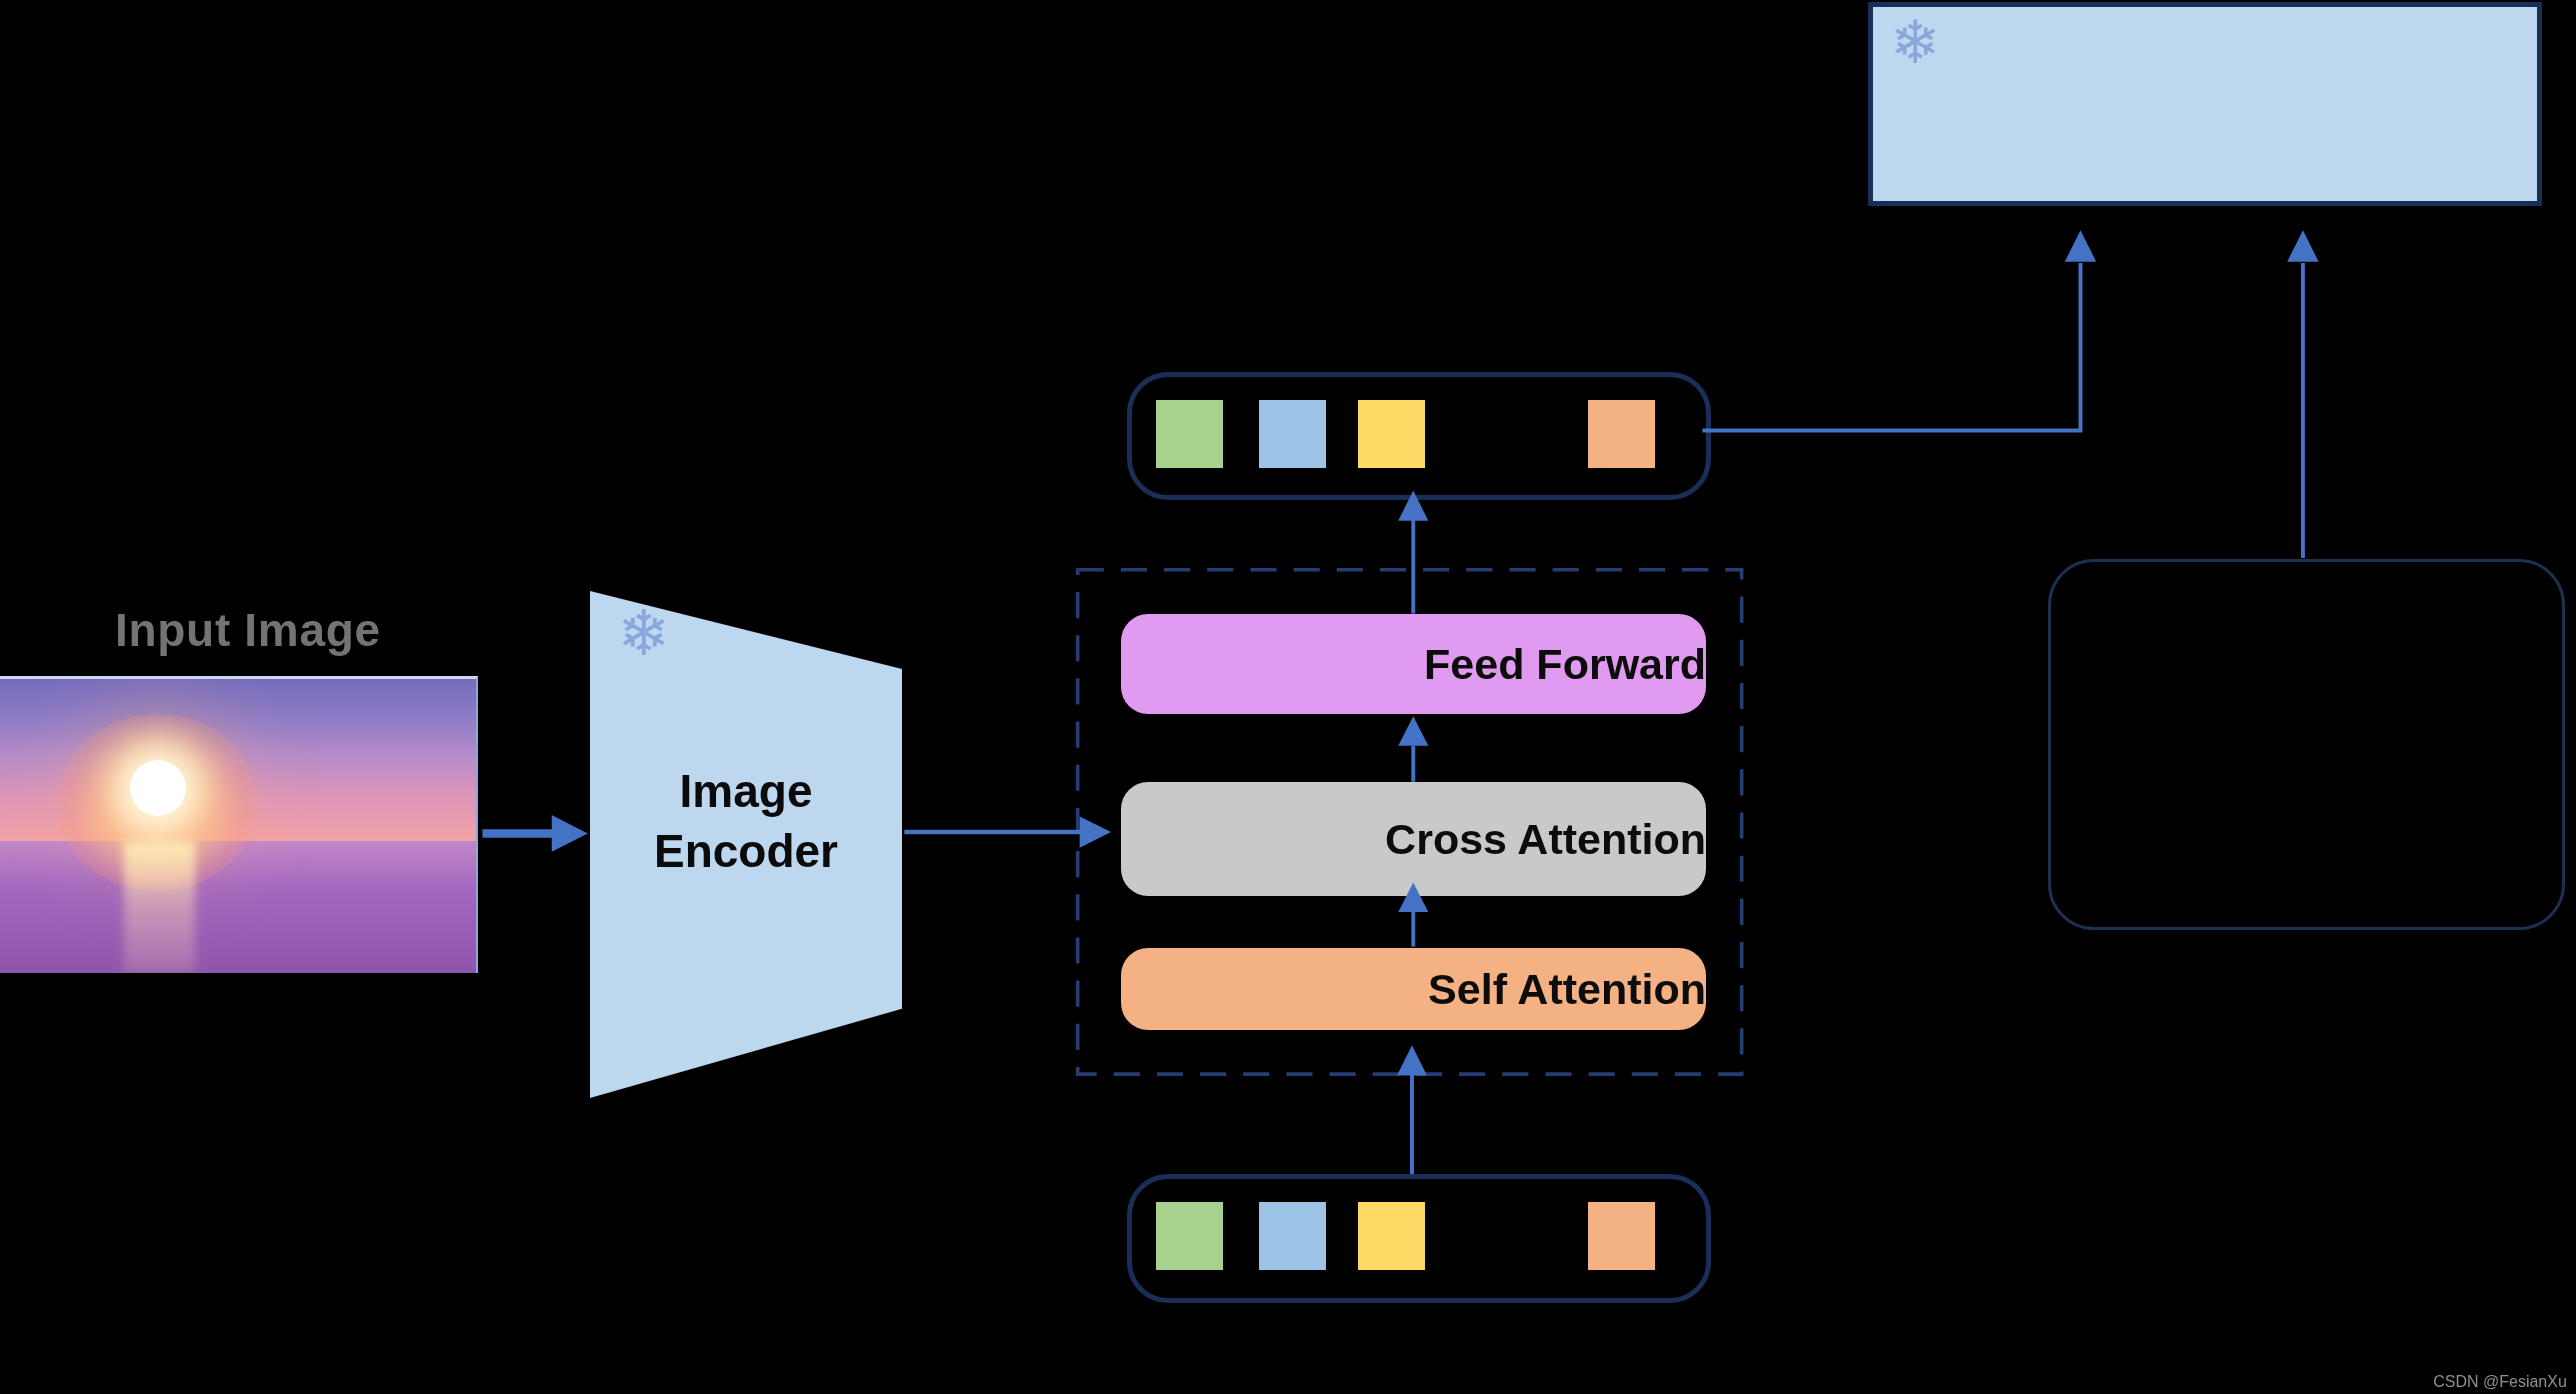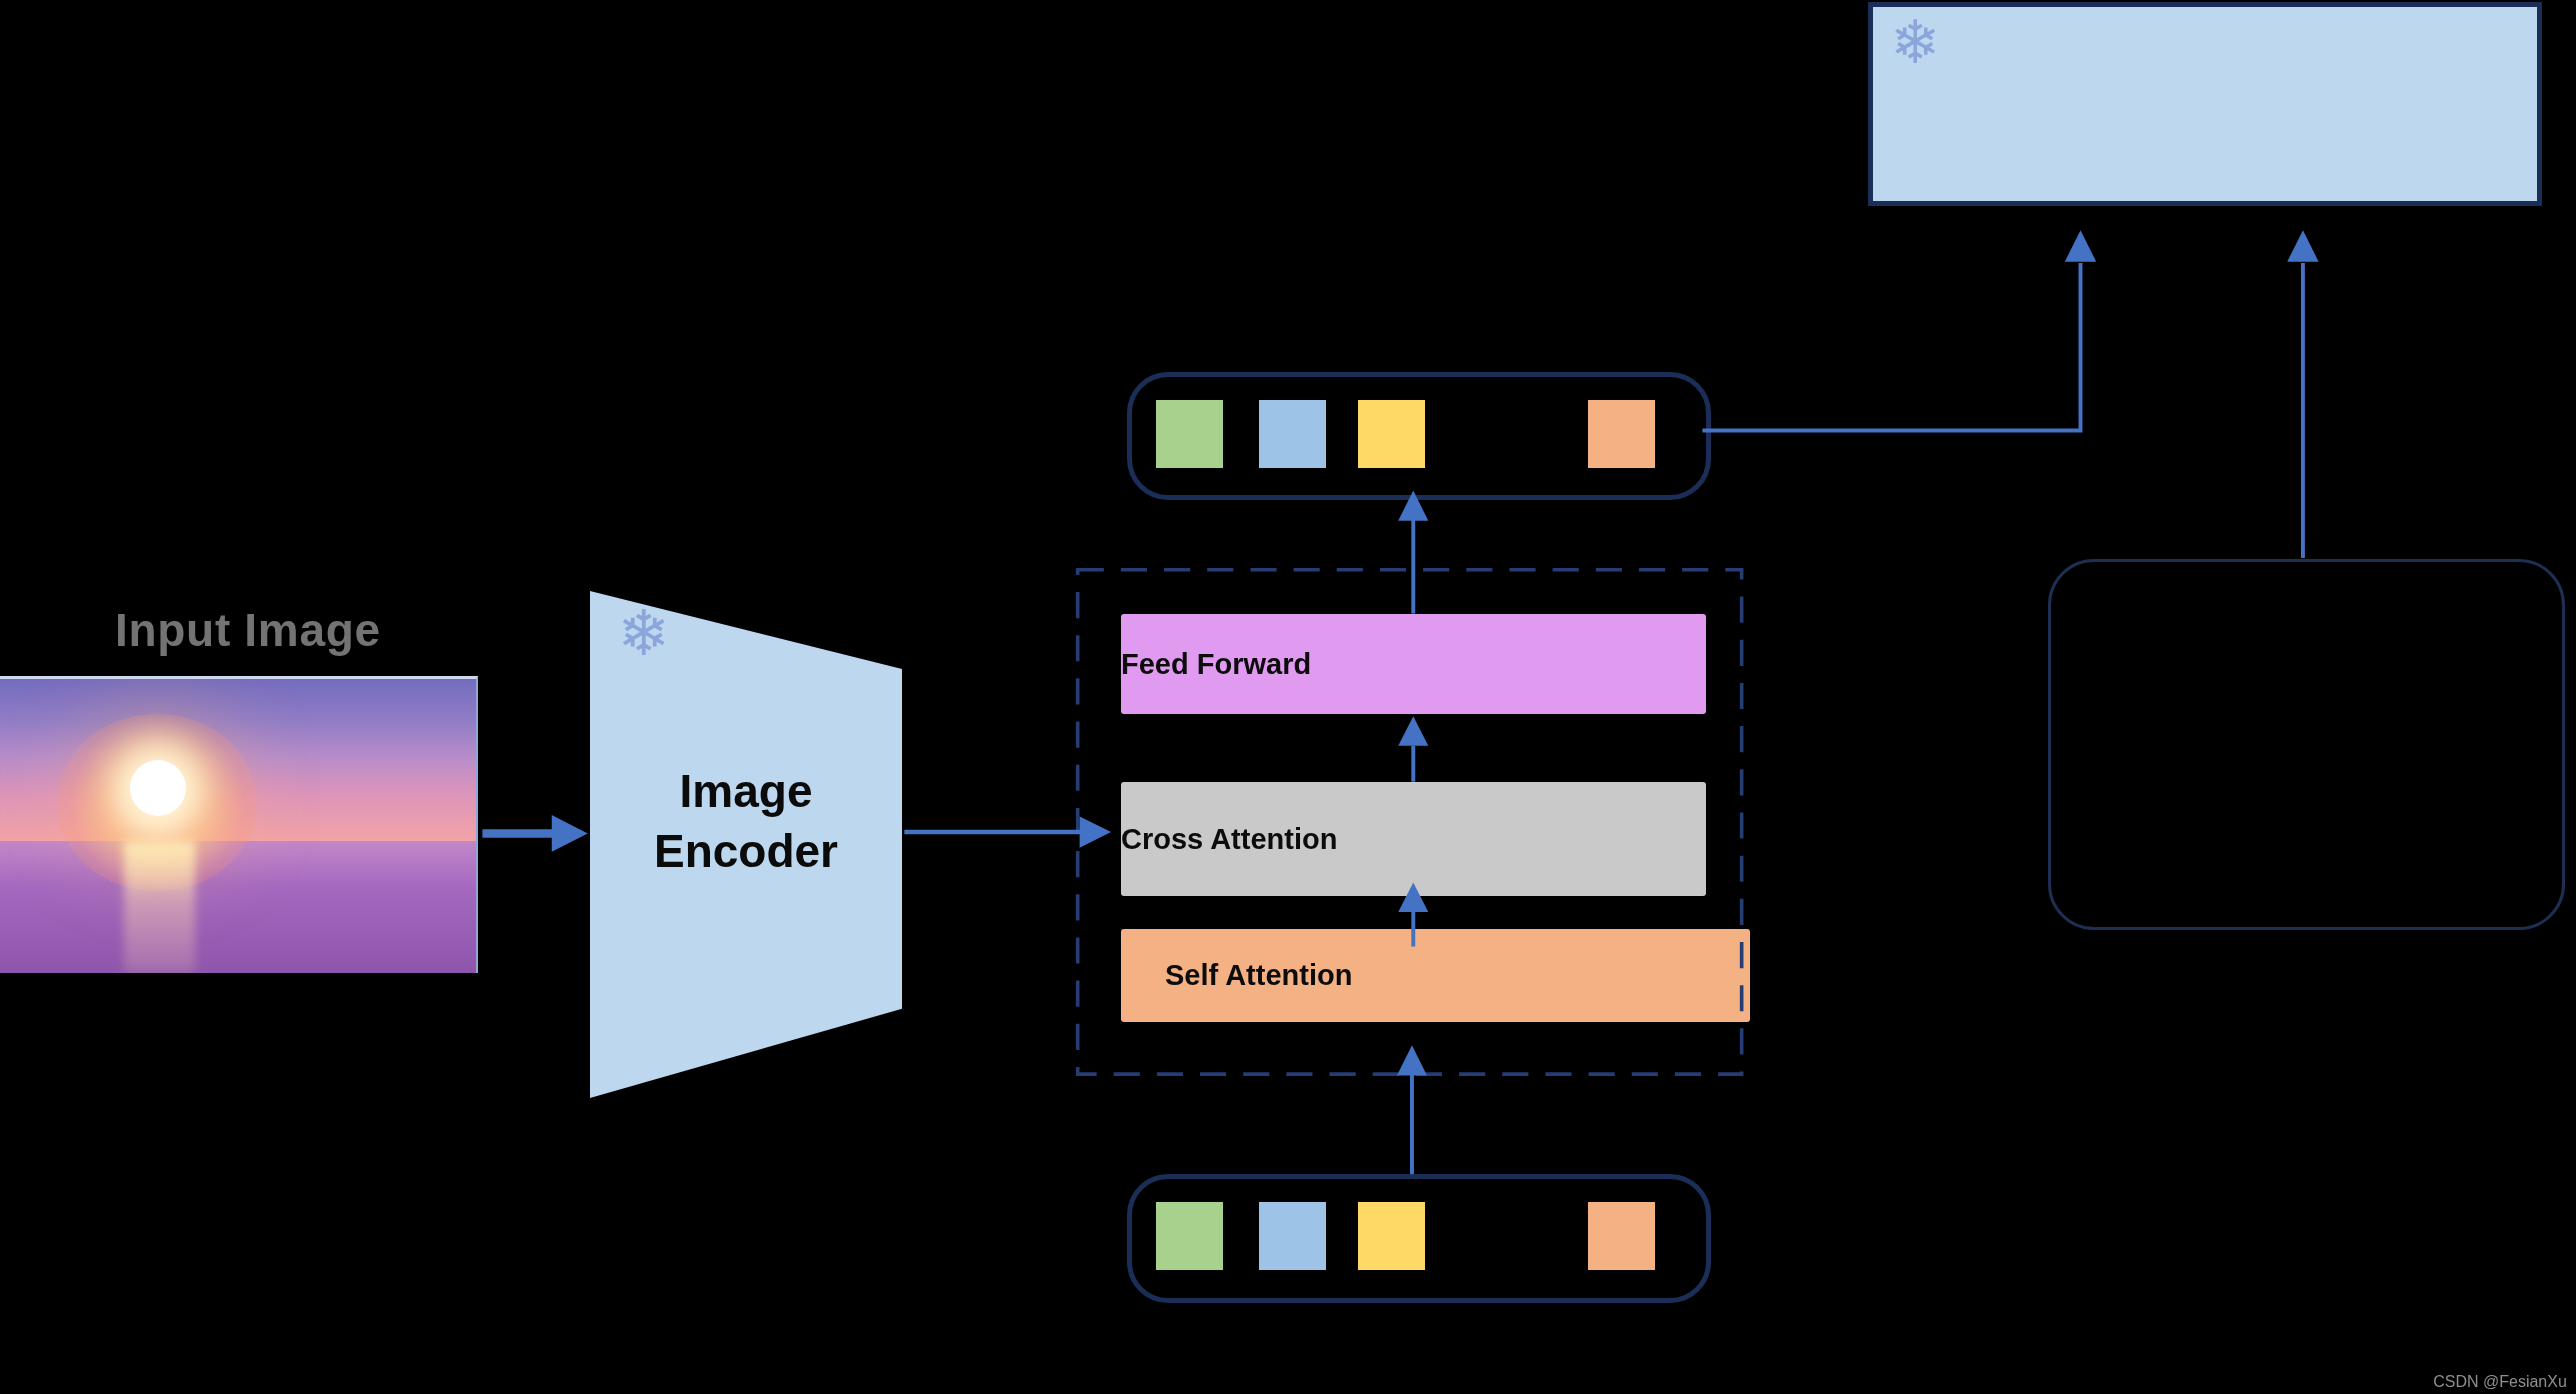--- a/index.html
+++ b/index.html
@@ -25,25 +25,25 @@
 
   
   .encoder{position:absolute;left:590px;top:591px;width:312px;height:507px;background:#bdd7ee;
            clip-path:polygon(0 0,100% 15.4%,100% 82.4%,0 100%);}
   .encoder .label{position:absolute;left:38px;top:170px;width:236px;text-align:center;
            font-size:46px;line-height:60px;font-weight:bold;color:#0b0b0b;}
   .snowflake{position:absolute;color:#8ba6da;font-family:"DejaVu Sans",sans-serif;line-height:1;}
   .encoder .snowflake{left:27.5px;top:10.5px;font-size:63px;}
 
   
-  .block{position:absolute;left:1121px;width:585px;border-radius:3px;display:flex;
-         align-items:center;justify-content:flex-start;font-size:29px;font-weight:bold;color:#0c0c0c;}
+  .block{position:absolute;left:1121px;width:585px;border-radius:27px;display:flex;
+         align-items:center;justify-content:flex-end;font-size:43px;font-weight:bold;color:#0c0c0c;}
   .block.ff{top:614px;height:100px;background:#e09aef;}
   .block.ca{top:782px;height:114px;background:#c9c9c9;}
-  .block.sa{top:929px;height:93px;background:#f4b183;padding-left:44px;}
+  .block.sa{top:948px;height:82px;background:#f4b183;}
 
   
   .token-row{position:absolute;left:1127px;width:574px;height:118px;border:5.9px solid #1b2e57;
              border-radius:41px;background:#000;}
   .token-row.top{top:372px;}
   .token-row.bottom{top:1174px;height:119px;}
   .token-square{position:absolute;top:23px;width:67px;height:68px;}
 
   
   .llm{position:absolute;left:1868px;top:2px;width:664px;height:194px;background:#bdd7ee;

